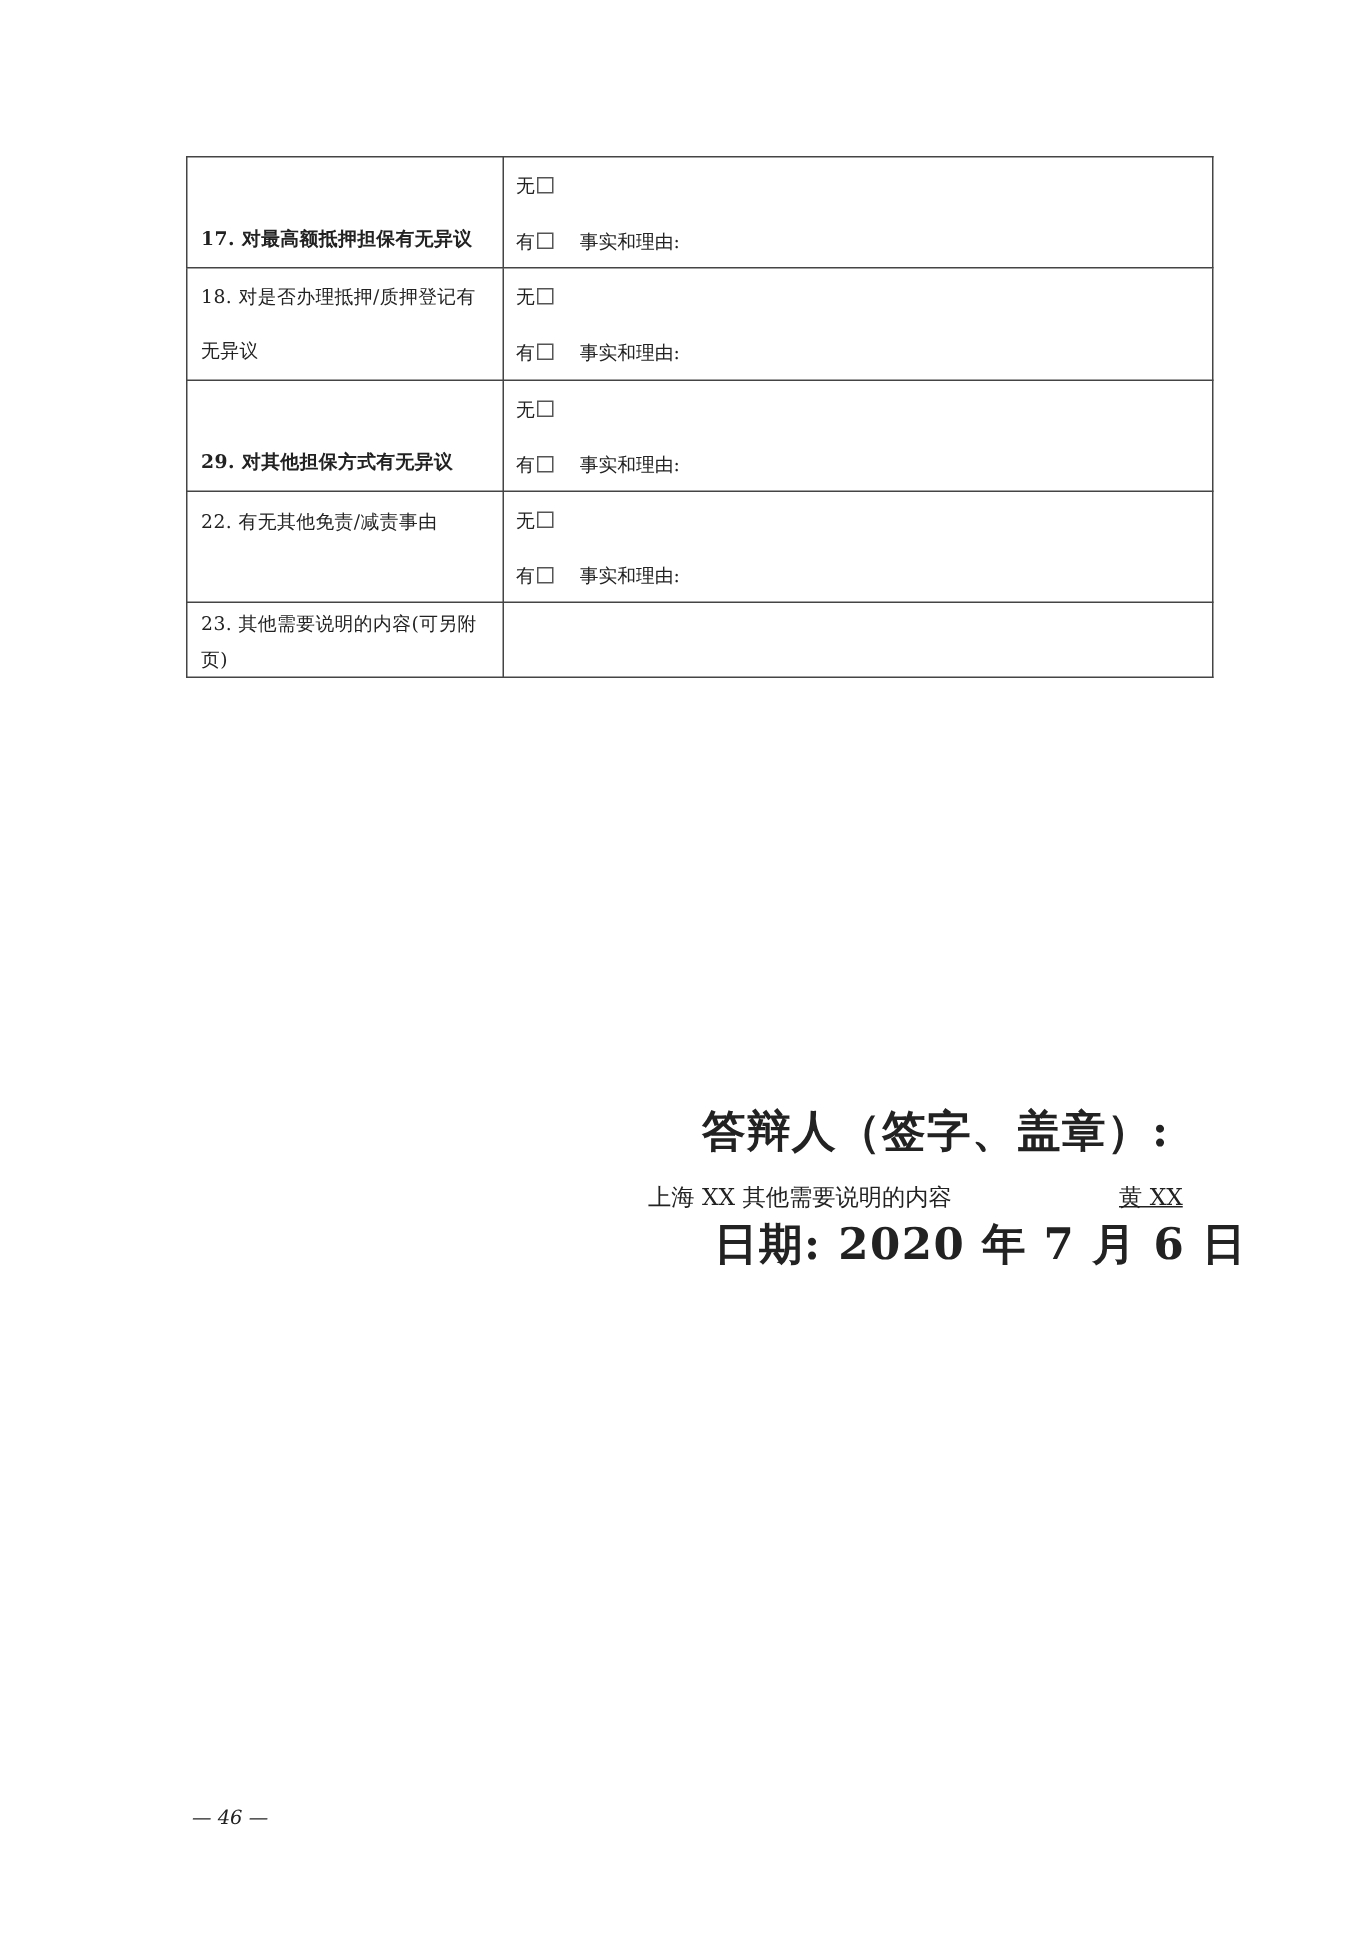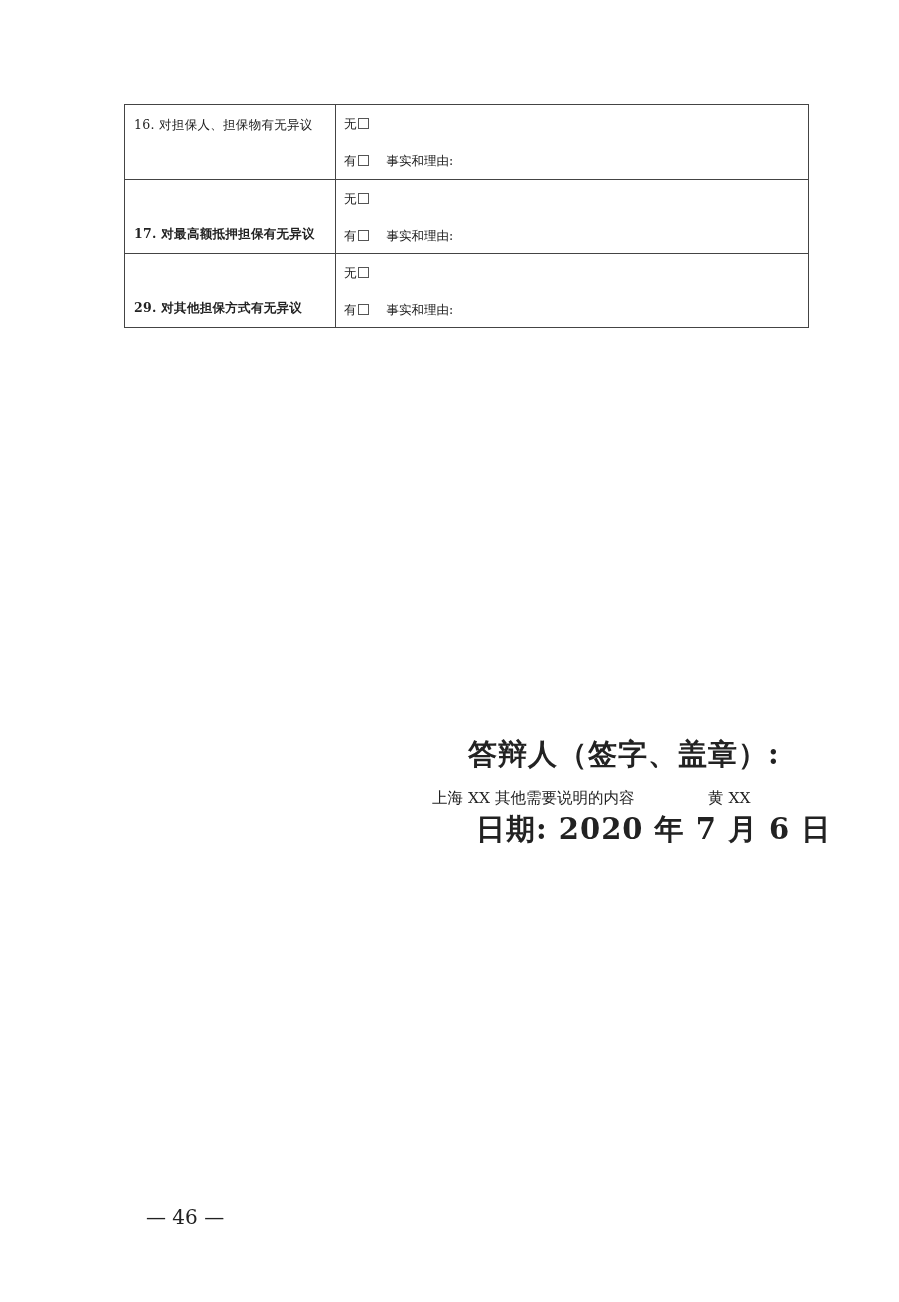--- a/index.html
+++ b/index.html
@@ -18,76 +18,105 @@
   .qtext.small { top:2px; line-height:24px; }
   .opt { position:absolute; left:8px; line-height:20px; }
   .opt.none { top:9px; }
   .opt.yes { top:46px; }
   .box { display:inline-block; width:9px; height:9px; border:1px solid #555; margin-left:1px; vertical-align:-1px; }
   .reason { margin-left:18px; }
   .sig { position:absolute; }
   #sig-title { left:468px; top:735px; font-size:29px; font-weight:bold; letter-spacing:1px;
                font-family:"DejaVu Serif","Liberation Serif",serif; }
   #sig-company { left:432px; top:788px; font-size:15.5px; }
-  #sig-person { left:708px; top:788px; font-size:15.5px; }
+  #sig-person { left:746px; top:788px; font-size:15.5px;text-decoration:underline; }
   #sig-date { left:476px; top:810px; font-size:29px; font-weight:bold; letter-spacing:1px; }
-  #page-number { left:146px; top:1205px; font-size:20px; }
+  #page-number { left:128px; top:1205px; font-size:13px;font-style:italic; }
 </style>
 </head>
 <body>
 
 <table id="form-table">
 
   <tbody>
-      <tr style="height:74px">
-    <td class="q">
-          <div class="cell" style="height:74px">
-      <span class="qtext top">16. 对担保人、担保物有无异议</span>
-    </div>
-        </td>
-    <td>
-          <div class="cell" style="height:74px">
-      <div class="opt none"><span>无</span><span class="box"></span></div>
-      <div class="opt yes"><span>有</span><span class="box"></span><span class="reason">事实和理由:</span></div>
-    </div>
-        </td>
-  </tr>
 
   <tr style="height:73px">
     <td class="q">
           <div class="cell" style="height:73px">
       <span class="qtext bottom">17. 对最高额抵押担保有无异议</span>
     </div>
         </td>
     <td>
           <div class="cell" style="height:73px">
       <div class="opt none"><span>无</span><span class="box"></span></div>
       <div class="opt yes"><span>有</span><span class="box"></span><span class="reason">事实和理由:</span></div>
     </div>
         </td>
   </tr>
 
+  <tr style="height:74px">
+    <td class="q">
+          <div class="cell" style="height:74px">
+      <div class="qtext two">
+        <div>18. 对是否办理抵押/质押登记有</div>
+        <div>无异议</div>
+      </div>
+    </div>
+        </td>
+    <td>
+          <div class="cell" style="height:74px">
+      <div class="opt none"><span>无</span><span class="box"></span></div>
+      <div class="opt yes"><span>有</span><span class="box"></span><span class="reason">事实和理由:</span></div>
+    </div>
+        </td>
+  </tr>
 
 
 
   <tr style="height:73px">
     <td class="q">
           <div class="cell" style="height:73px">
       <span class="qtext bottom">29. 对其他担保方式有无异议</span>
     </div>
         </td>
     <td>
           <div class="cell" style="height:73px">
       <div class="opt none"><span>无</span><span class="box"></span></div>
       <div class="opt yes"><span>有</span><span class="box"></span><span class="reason">事实和理由:</span></div>
     </div>
         </td>
   </tr>
 
+  <tr style="height:73px">
+    <td class="q">
+          <div class="cell" style="height:73px">
+      <span class="qtext top">22. 有无其他免责/减责事由</span>
+    </div>
+        </td>
+    <td>
+          <div class="cell" style="height:73px">
+      <div class="opt none"><span>无</span><span class="box"></span></div>
+      <div class="opt yes"><span>有</span><span class="box"></span><span class="reason">事实和理由:</span></div>
+    </div>
+        </td>
+  </tr>
 
+  <tr style="height:49px">
+    <td class="q">
+          <div class="cell" style="height:49px">
+      <div class="qtext small">
+        <div>23. 其他需要说明的内容(可另附</div>
+        <div>页)</div>
+      </div>
+    </div>
+        </td>
+    <td>
+          <div class="cell" style="height:49px"></div>
+        </td>
+  </tr>
 
 </tbody>
   </table>
 
 <div class="sig" id="sig-title">答辩人（签字、盖章）:</div>
 <div class="sig" id="sig-company">上海 XX 其他需要说明的内容</div>
 <div class="sig" id="sig-person">黄 XX</div>
 <div class="sig" id="sig-date">日期:  2020 年 7 月 6 日</div>
 <div class="sig" id="page-number">— 46 —</div>
 

